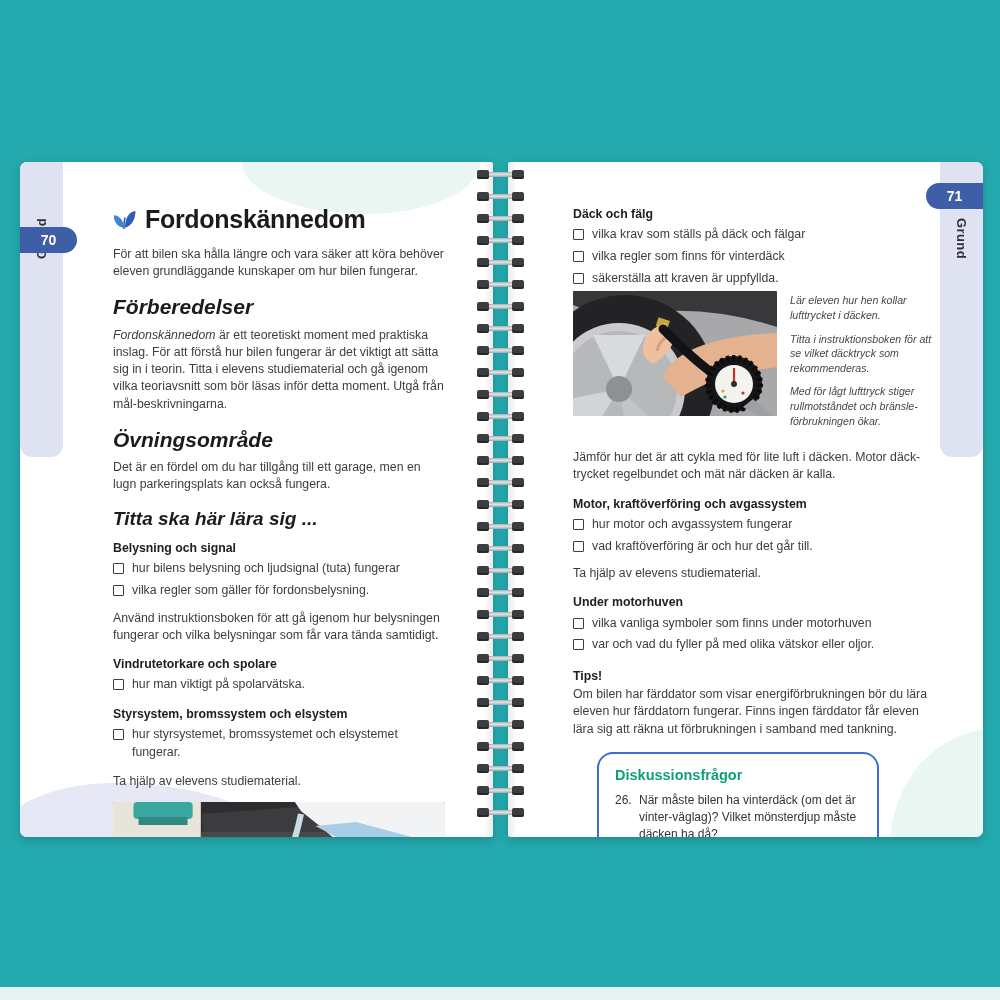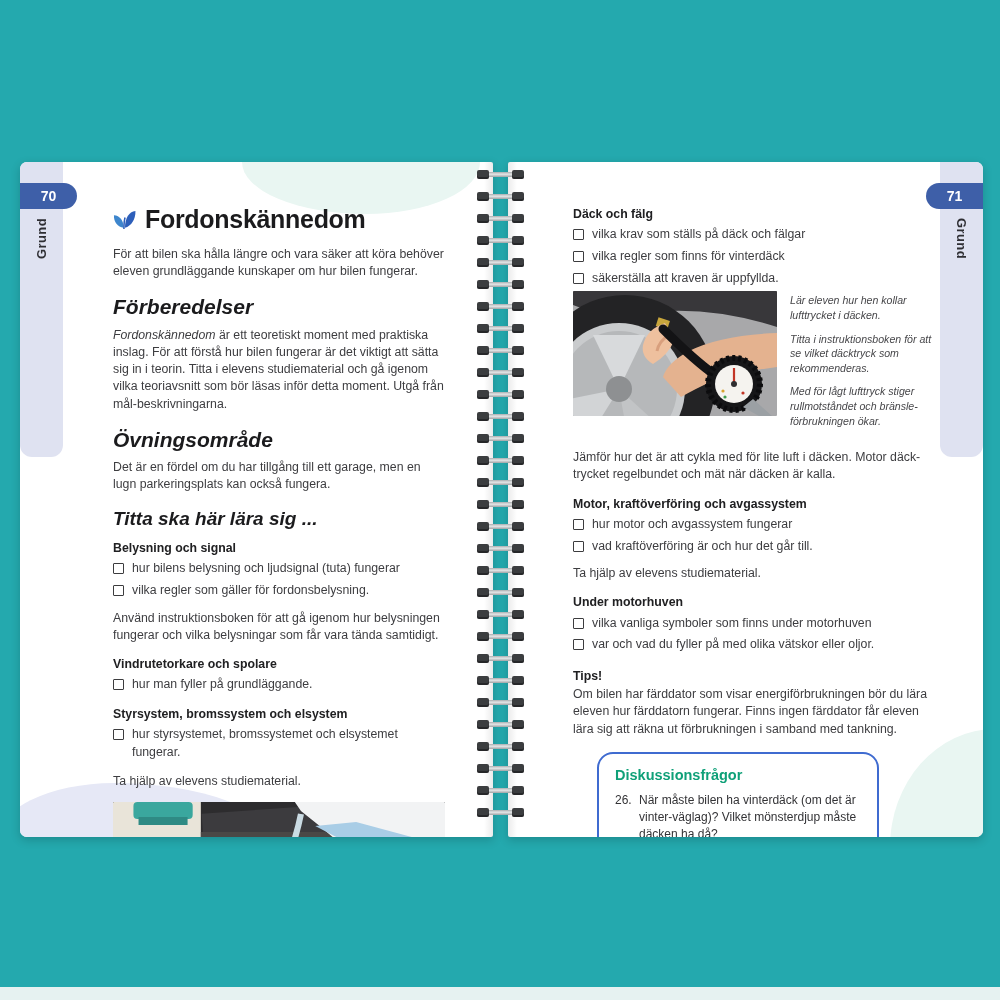--- a/index.html
+++ b/index.html
@@ -19,21 +19,21 @@
         background:linear-gradient(to right,rgba(0,0,0,0),rgba(0,0,0,.08));}
   .page-right::before{content:'';position:absolute;left:0;top:0;width:9px;height:100%;
         background:linear-gradient(to left,rgba(0,0,0,0),rgba(0,0,0,.08));}
 
   
   .tab-strip{position:absolute;top:0;width:43px;height:295px;background:#dfe2f1;}
   .page-left .tab-strip{left:0;border-radius:0 0 12px 12px;}
   .page-right .tab-strip{right:0;border-radius:0 0 12px 12px;}
   .page-badge{position:absolute;top:21px;height:26px;width:57px;background:#3e5fa8;
         color:#fff;font-size:14px;font-weight:bold;display:flex;align-items:center;justify-content:center;z-index:3;}
-  .page-left .page-badge{left:0;border-radius:0 13px 13px 0;}
+  .page-left .page-badge{left:0;border-radius:0 13px 13px 0;margin-top:44px;}
   .page-right .page-badge{right:0;border-radius:13px 0 0 13px;}
   .vtab{position:absolute;top:56px;font-size:13px;font-weight:bold;color:#2e2e33;letter-spacing:.4px;}
   .page-left .vtab{left:14px;writing-mode:vertical-rl;transform:rotate(180deg);}
   .page-right .vtab{right:14px;writing-mode:vertical-rl;}
 
   
   .blob{position:absolute;z-index:0;}
   .blob-mint-top{left:222px;top:0;width:238px;height:52px;background:#e9f6f2;
         border-radius:0 0 48% 52% / 0 0 100% 100%;}
   .blob-lav-bottom{left:-24px;bottom:-8px;width:280px;height:62px;background:#e6e8f6;
@@ -120,21 +120,21 @@
       <div class="item">
           <span class="cb"></span>
           <span>vilka regler som gäller för fordonsbelysning.</span>
         </div>
       <div class="gap6"></div>
       <p>Använd instruktionsboken för att gå igenom hur belysningen fungerar och vilka belysningar som får vara tända samtidigt.</p>
 
       <div class="group-h">Vindrutetorkare och spolare</div>
       <div class="item">
           <span class="cb"></span>
-          <span>hur man fyller på grundläggande.</span>
+          <span>hur man viktigt på spolarvätska.</span>
         </div>
       <div class="gap8"></div>
 
       <div class="group-h">Styrsystem, bromssystem och elsystem</div>
       <div class="item">
           <span class="cb"></span>
           <span>hur styrsystemet, bromssystemet och elsystemet fungerar.</span>
         </div>
       <div class="gap8"></div>
 

